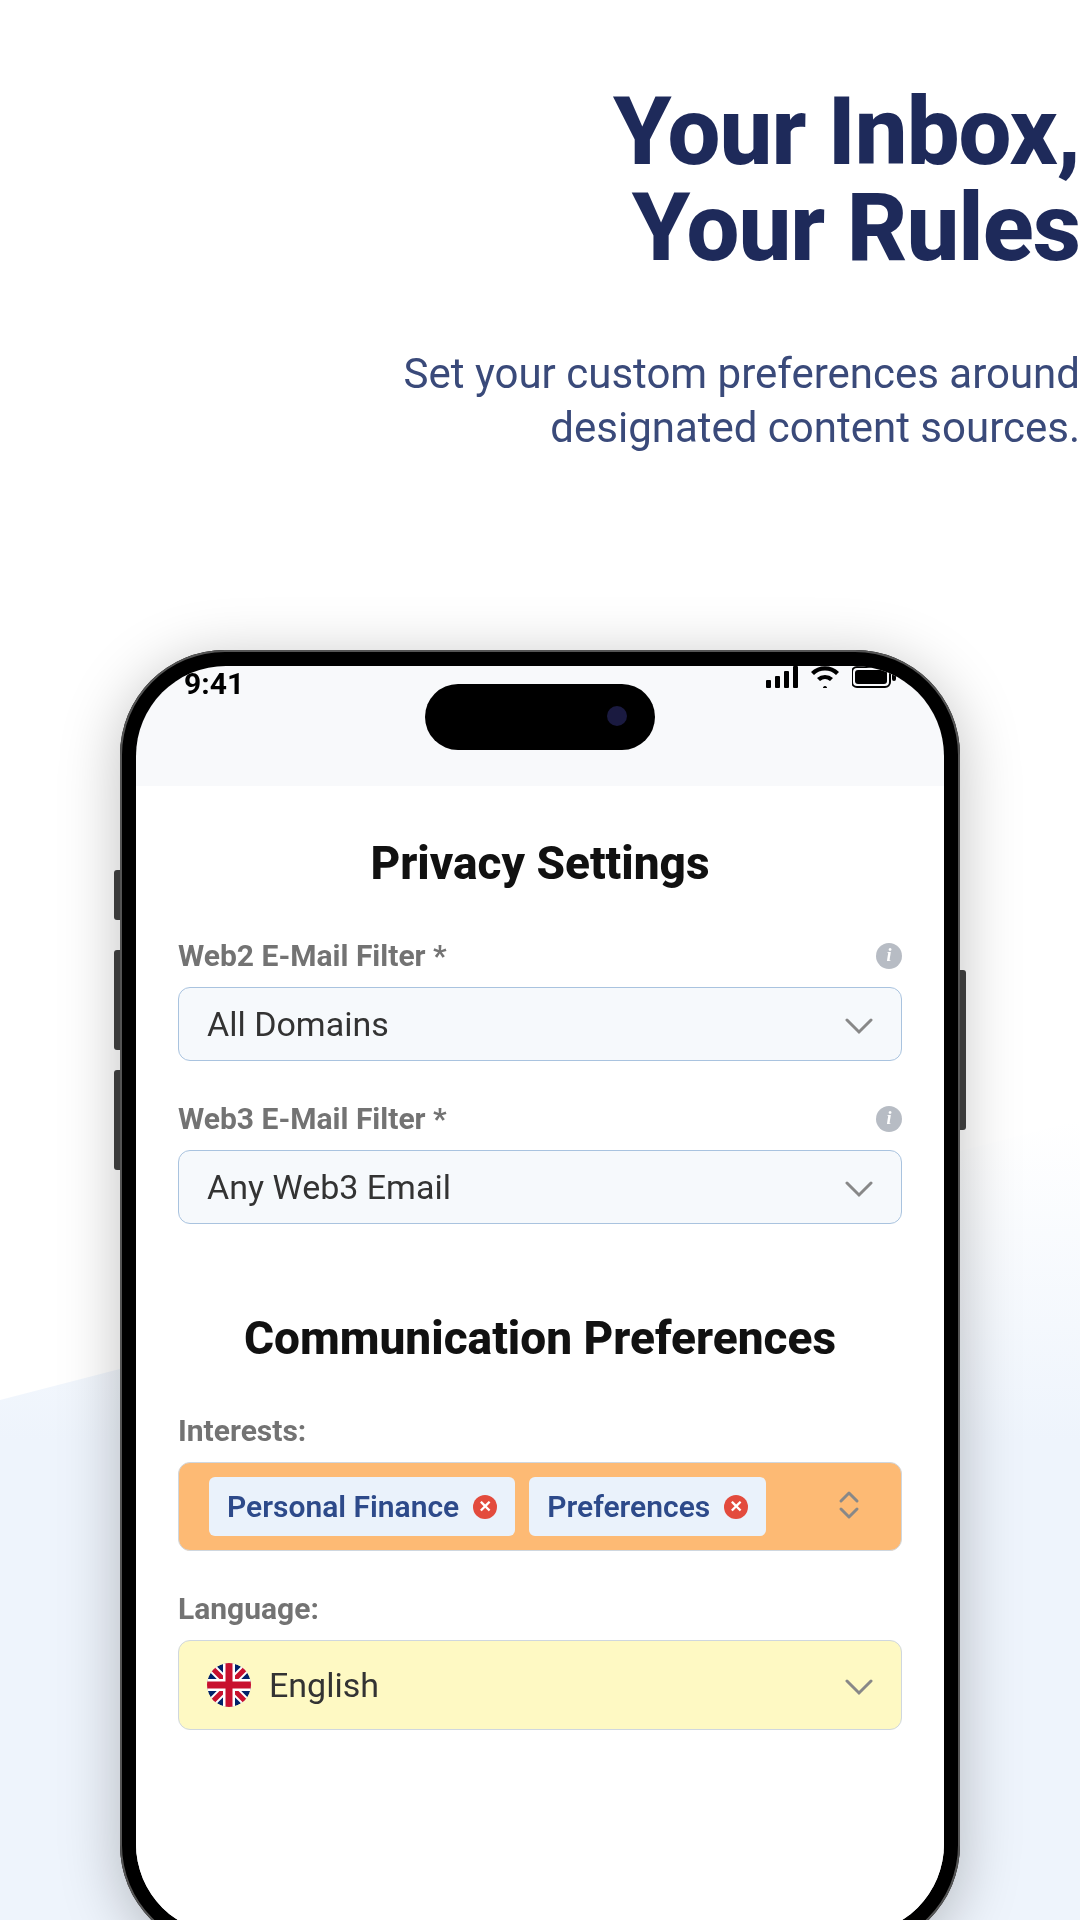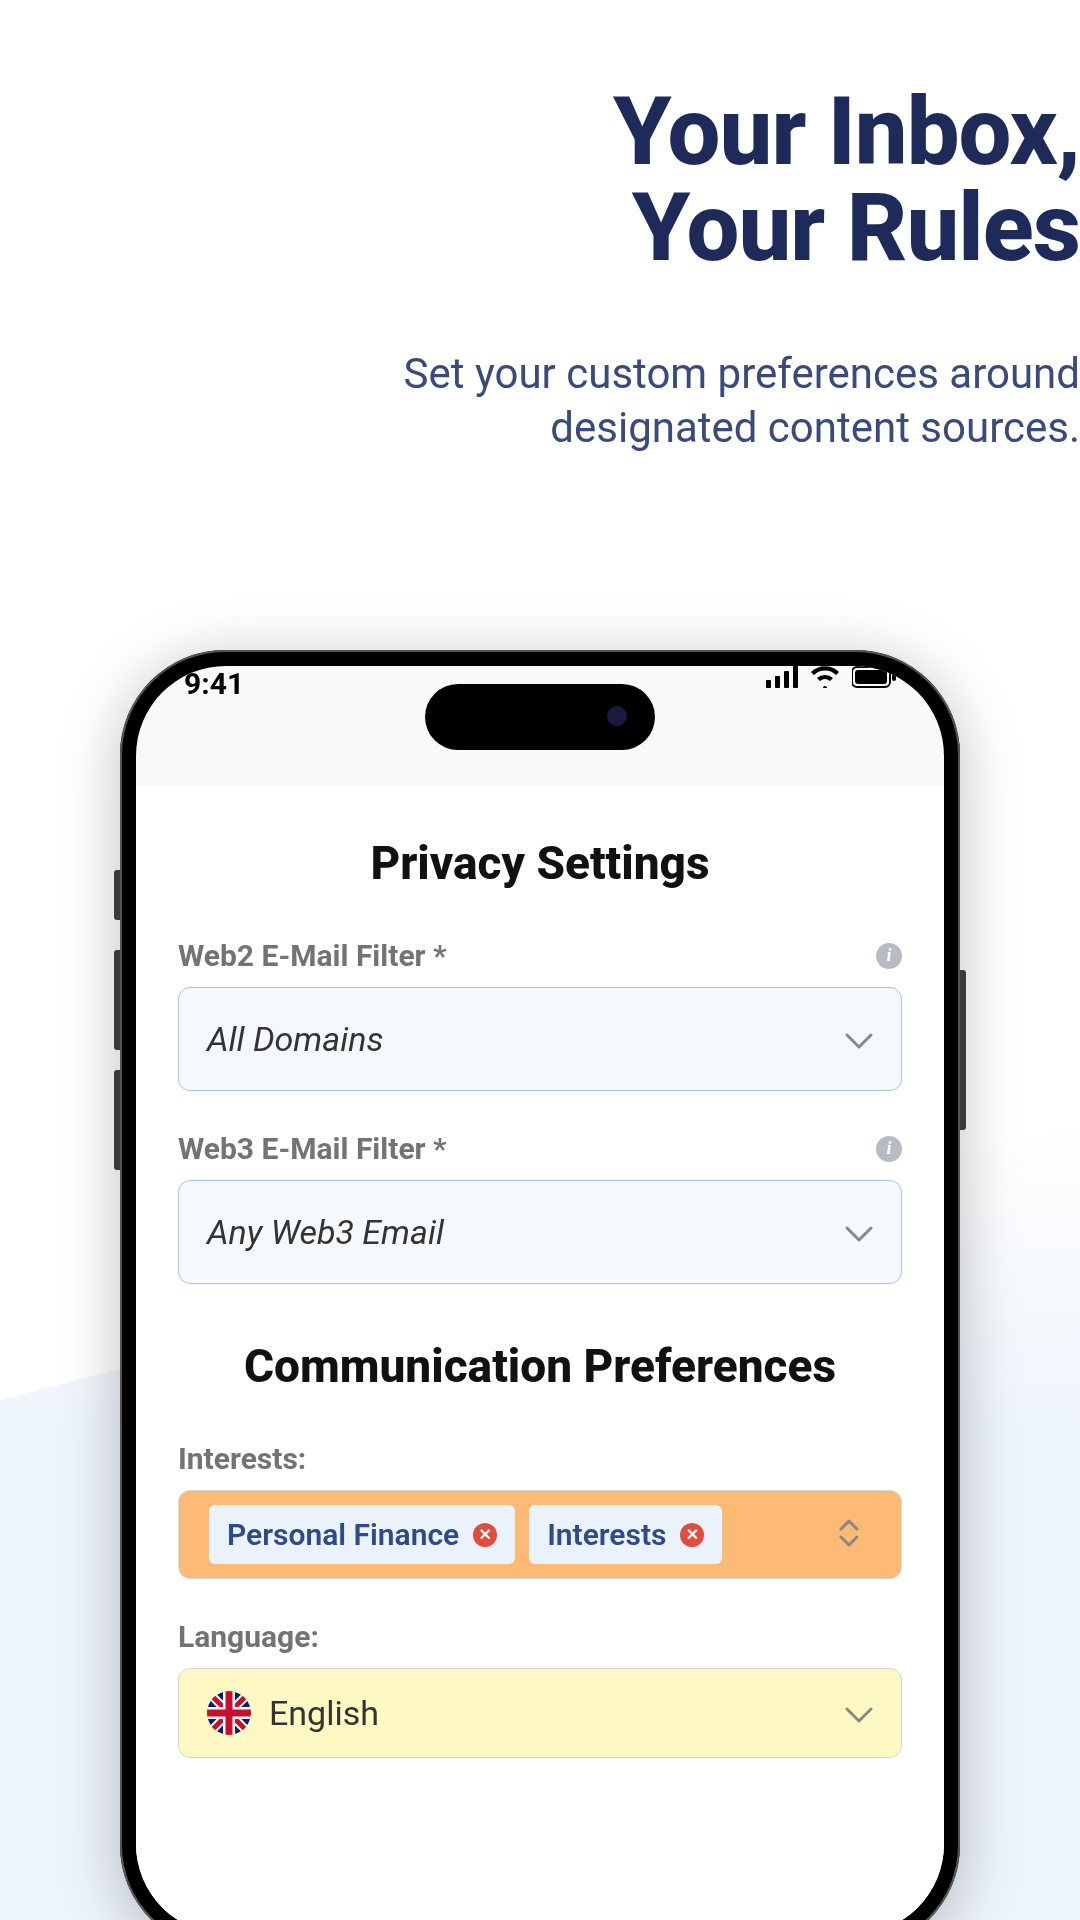--- a/index.html
+++ b/index.html
@@ -160,28 +160,27 @@
     font-size: 18px;
     font-family: Georgia, serif;
     font-style: italic;
     font-weight: 700;
   }
   .select {
     width: 100%;
     border: 1.5px solid #a9c3df;
     border-radius: 12px;
     background: #f6f9fc;
-    padding: 31px 28px;
+    padding: 16px 28px;
     display: flex;
     align-items: center;
     justify-content: space-between;
     font-size: 34px;
     color: #333;
     margin-bottom: 40px;
-    font-style: italic;
   }
   .chevron { color: #888; }
   .multi-select {
     width: 100%;
     border: 1.5px solid #cfd7df;
     border-radius: 12px;
     background: #fdba74;
     padding: 14px 30px;
     display: flex;
     align-items: center;
@@ -301,33 +300,33 @@
         </div>
         <div class="select">
           <span>Any Web3 Email</span>
           <span class="chevron">
             <svg width="28" height="18" viewBox="0 0 28 18">
                 <path d="M2 2 L14 14 L26 2" stroke="#888" stroke-width="3" fill="none" stroke-linecap="round"></path>
               </svg>
           </span>
         </div>
 
-        <h2 class="section-title" style="margin-top:55px;">Communication Preferences</h2>
+        <h2 class="section-title" style="margin-top:87px;">Communication Preferences</h2>
 
         <div class="field-row">
           <span class="field-label">Interests:</span>
         </div>
         <div class="multi-select">
           <div class="chips">
             <div class="chip">
               <span>Personal Finance</span>
               <span class="x">✕</span>
             </div>
             <div class="chip">
-              <span>Interests</span>
+              <span>Preferences</span>
               <span class="x">✕</span>
             </div>
           </div>
           <span class="sort-icon">
             <svg width="24" height="32" viewBox="0 0 24 32">
                 <path d="M4 12 L12 4 L20 12 M4 20 L12 28 L20 20" stroke="#888" stroke-width="3" fill="none" stroke-linecap="round" stroke-linejoin="round"></path>
               </svg>
           </span>
         </div>
 

